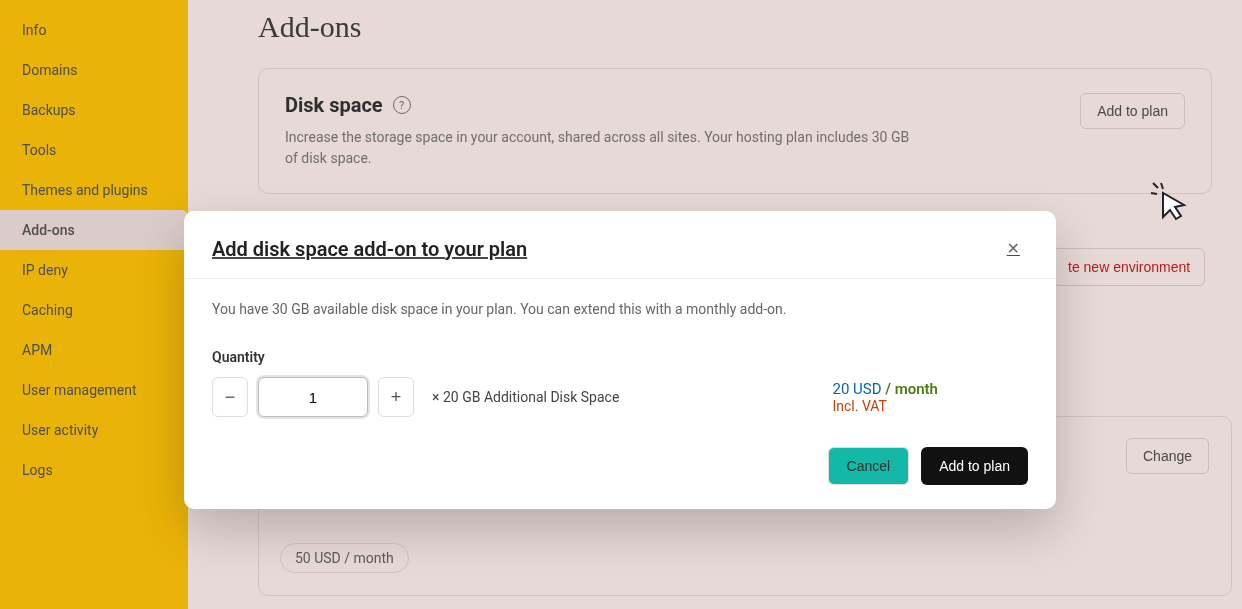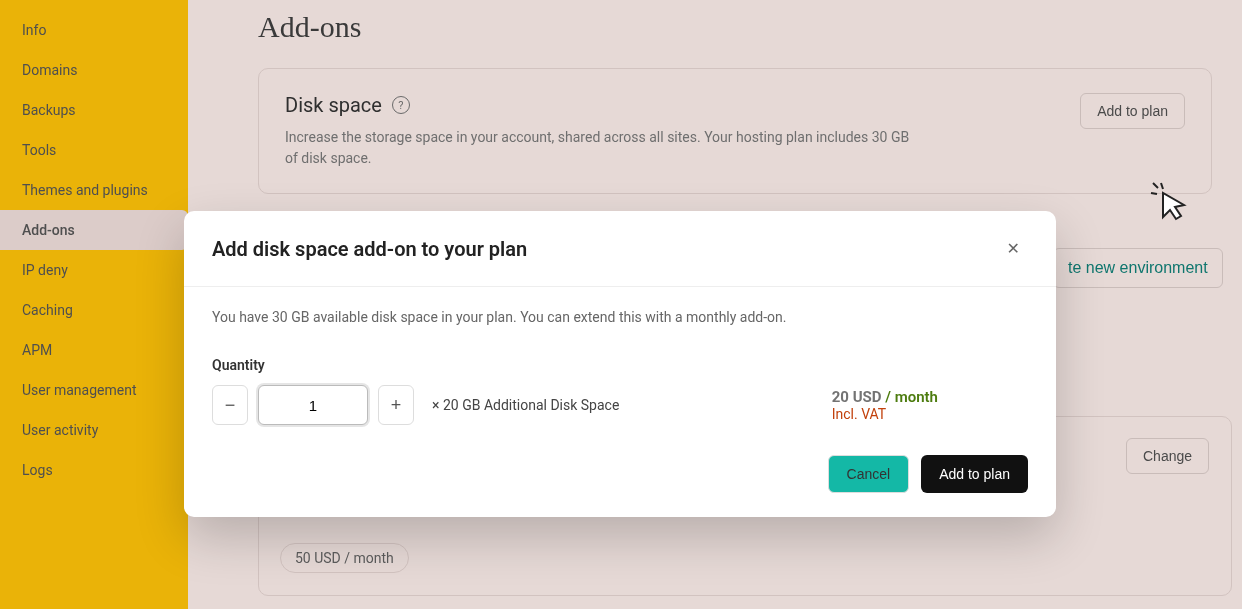--- a/index.html
+++ b/index.html
@@ -53,21 +53,21 @@
       justify-content: space-between;
       align-items: flex-start;
     }
     .card-title-row {
       display: flex;
       align-items: center;
       gap: 10px;
     }
     .card-title {
       font-size: 20px;
-      font-weight: 400;
+      font-weight: 700;
       color: #2f2f2f;
     }
     .help-icon {
       width: 18px;
       height: 18px;
       border: 1.5px solid #6a6a6a;
       border-radius: 50%;
       display: inline-flex;
       align-items: center;
       justify-content: center;
@@ -97,22 +97,22 @@
       pointer-events: none;
     }
     .partial-btn {
       position: absolute;
       left: 1053px;
       top: 248px;
       background: transparent;
       border: 1px solid #c9bcb9;
       padding: 10px 14px;
       border-radius: 6px;
-      font-size: 16px;
-      color: #0f766e;
+      font-size: 14px;
+      color: #b91c1c;
     }
     .change-btn {
       position: absolute;
       left: 1126px;
       top: 438px;
       background: transparent;
       border: 1px solid #c9bcb9;
       padding: 9px 16px;
       border-radius: 6px;
       font-size: 14px;
@@ -132,25 +132,26 @@
       position: absolute;
       left: 184px;
       top: 211px;
       width: 872px;
       background: #fff;
       border-radius: 10px;
       box-shadow: 0 20px 50px rgba(0,0,0,0.2);
       overflow: hidden;
     }
     .modal-header {
-      padding: 24px 28px 24px 28px;
+      padding: 24px 28px 16px 28px;
       border-bottom: 1px solid #eee;
       display: flex;
       justify-content: space-between;
       align-items: center;
+      text-decoration: underline;
     }
     .modal-title {
       font-size: 20px;
       font-weight: 600;
       color: #222;
     }
     .close-x {
       font-size: 16px;
       color: #666;
       cursor: pointer;
@@ -202,22 +203,22 @@
     }
     .price-block {
       margin-left: auto;
       text-align: left;
       margin-right: 90px;
     }
     .price-main {
       font-size: 15px;
     }
     .price-main .amount {
-      color: #737373;
-      font-weight: 700;
+      color: #0369a1;
+      font-weight: 400;
     }
     .price-main .per {
       color: #4d7c0f;
       font-weight: 600;
     }
     .price-sub {
       color: #c2410c;
       font-size: 14px;
       margin-top: 0;
     }

